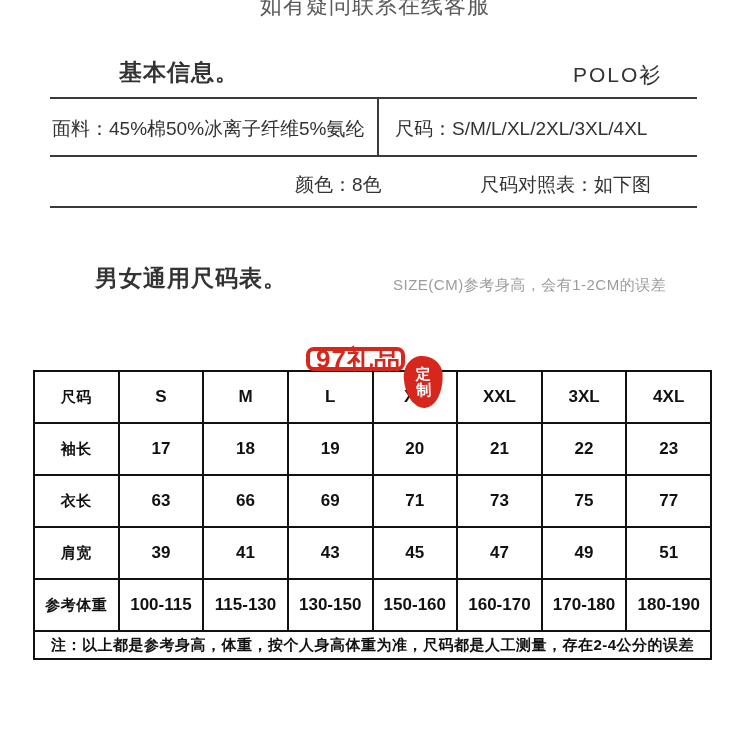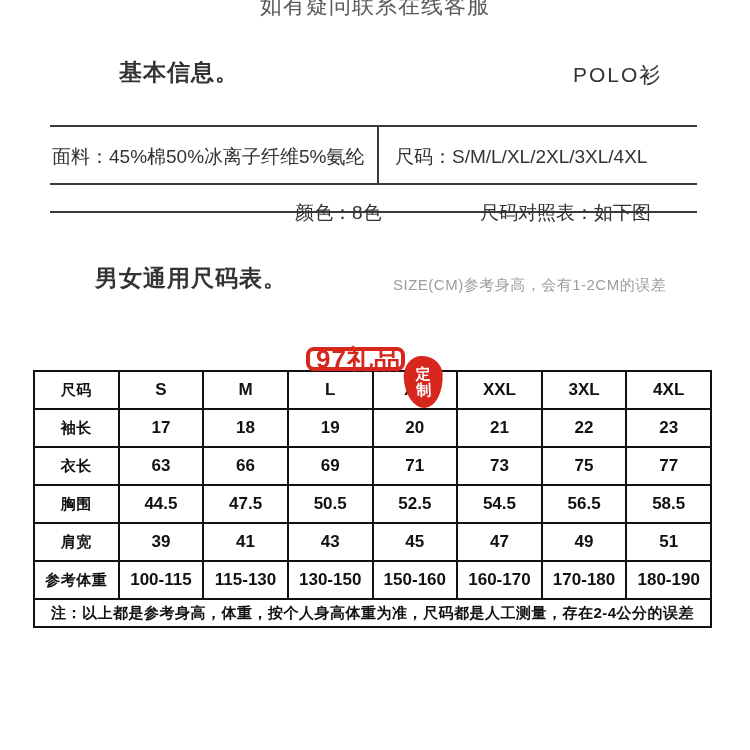--- a/index.html
+++ b/index.html
@@ -21,23 +21,23 @@
     position:absolute; left:95px; top:57px;
     font-size:23px; font-weight:700; color:#333; letter-spacing:1px;margin-left:24px;
   }
   .product-type {
     position:absolute; left:573px; top:61px;
     font-size:21px; color:#333; letter-spacing:2px;
   }
 
   
   .info-table {
-    position:absolute; left:50px; top:97px; width:647px; height:88px;
+    position:absolute; left:50px; top:97px; width:647px; height:111px;
     border-top:2px solid #3a3a3a; border-bottom:2px solid #3a3a3a;
-    font-size:19px; color:#333;margin-top:28px;
+    font-size:19px; color:#333;
   }
   .info-mid-line {
     position:absolute; left:0; top:56px; width:100%; height:2px; background:#3a3a3a;
   }
   .info-vdiv {
     position:absolute; left:327px; top:0; width:2px; height:56px; background:#3a3a3a;
   }
   .info-cell { position:absolute; white-space:nowrap; }
   .cell-fabric { left:2px;  top:17px; }
   .cell-sizes  { left:345px; top:17px; }
@@ -52,21 +52,21 @@
   }
   .size-subtitle {
     position:absolute; left:393px; top:276px;
     font-size:15px; color:#9c9c9c; letter-spacing:0.5px;
   }
 
   
   .size-table-wrap { position:absolute; left:33px; top:370px; width:679px; }
   table.size-table { width:100%; border-collapse:collapse; table-layout:fixed; }
   table.size-table td {
-    border:2px solid #111; height:38px; text-align:center; vertical-align:middle;
+    border:2px solid #111; height:52px; text-align:center; vertical-align:middle;
     font-weight:700; color:#111; font-size:17px; padding:0;
   }
   table.size-table td.row-label { font-size:15px; letter-spacing:0.5px; }
   table.size-table td.note-cell { font-size:15px; height:28px; letter-spacing:0.5px; }
 
   
   .wm-badge {
     position:absolute; left:306px; top:347px; width:99px; height:24px;
     background:#fff; border:4px solid #d7271d; border-radius:8px;
     display:flex; align-items:center; justify-content:flex-end;
@@ -133,30 +133,20 @@
             <td class="row-label">衣长</td>
             <td class="">63</td>
             <td class="">66</td>
             <td class="">69</td>
             <td class="">71</td>
             <td class="">73</td>
             <td class="">75</td>
             <td class="">77</td>
           </tr>
           <tr>
-            <td class="row-label">胸围</td>
-            <td class="">44.5</td>
-            <td class="">47.5</td>
-            <td class="">50.5</td>
-            <td class="">52.5</td>
-            <td class="">54.5</td>
-            <td class="">56.5</td>
-            <td class="">58.5</td>
-          </tr>
-          <tr>
             <td class="row-label">肩宽</td>
             <td class="">39</td>
             <td class="">41</td>
             <td class="">43</td>
             <td class="">45</td>
             <td class="">47</td>
             <td class="">49</td>
             <td class="">51</td>
           </tr>
           <tr>

